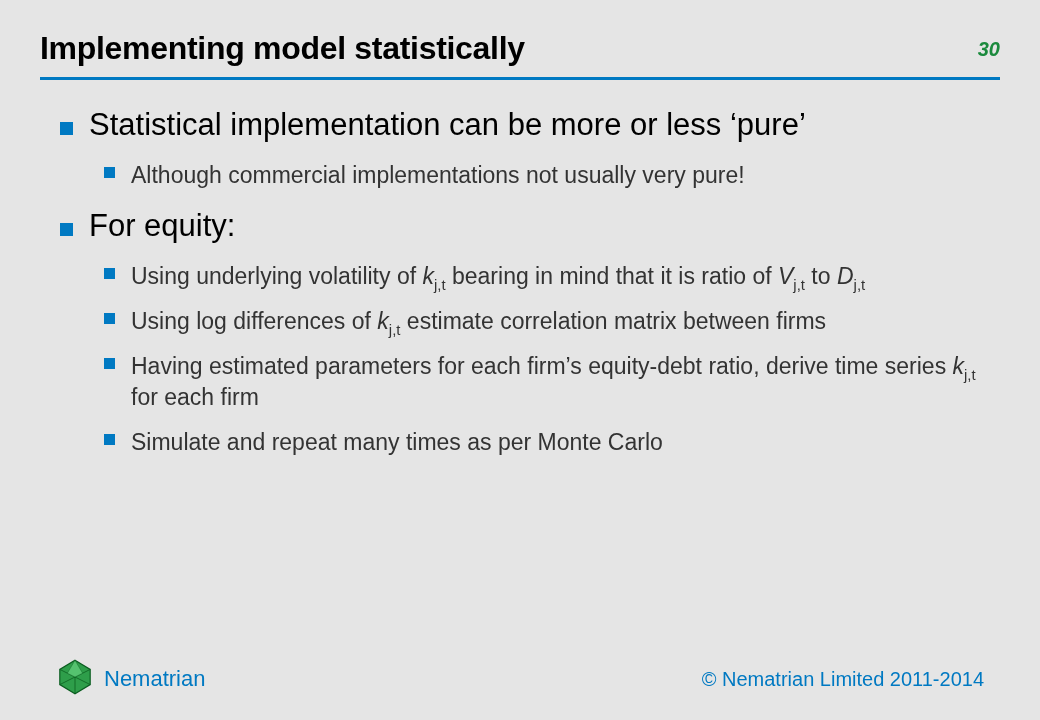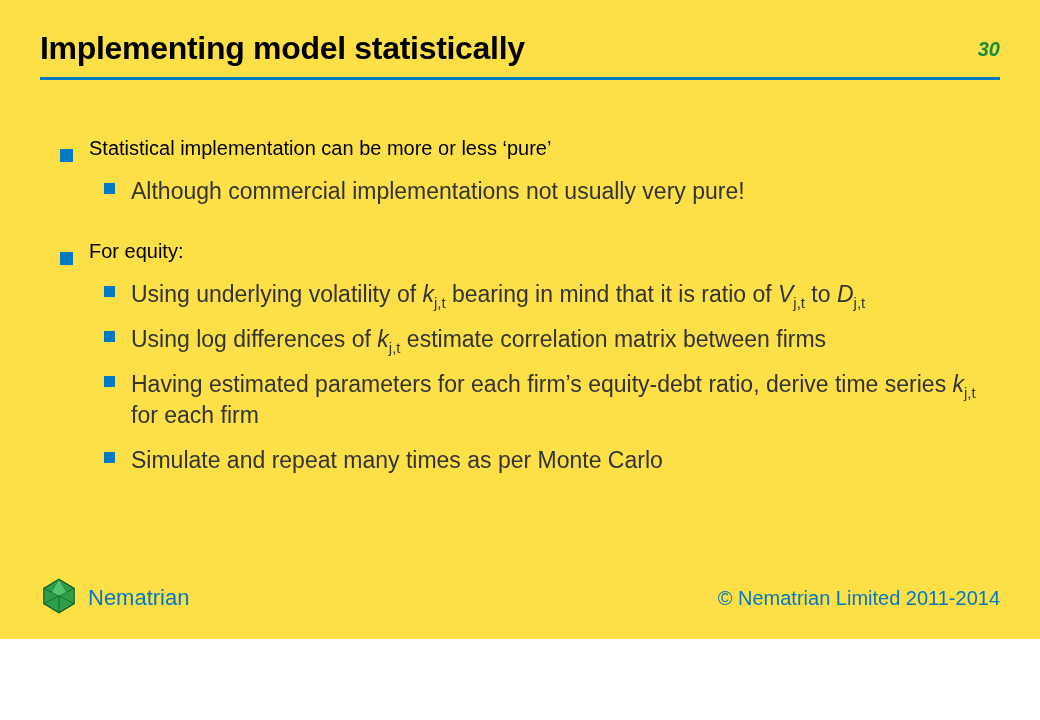--- a/index.html
+++ b/index.html
@@ -5,23 +5,23 @@
   html, body {
     margin: 0;
     padding: 0;
     background: #fff;
     font-family: Arial, Helvetica, sans-serif;
     color: #000;
   }
   .slide {
     position: relative;
     width: 1040px;
-    height: 639px;
+    height: 720px;
     box-sizing: border-box;
-    background: #fde047;
+    background: #e5e5e5;
   }
   .header {
     position: relative;
     padding: 30px 40px 0 40px;
   }
   .title {
     font-size: 32px;
     font-weight: bold;
     color: #000;
     letter-spacing: -0.3px;
@@ -38,23 +38,23 @@
   .rule {
     margin: 10px 40px 0 40px;
     height: 3px;
     background: #0079c2;
   }
   .body {
     padding: 24px 60px 0 60px;
   }
   .li1 {
     display: flex;
-    align-items: flex-end;
-    margin: 31px 0 14px 0;
-    font-size: 20px;
+    align-items: center;
+    margin: 0 0 14px 0;
+    font-size: 31px;
     line-height: 1.35;
   }
   .li2 {
     display: flex;
     align-items: flex-start;
     margin: 14px 0 14px 44px;
     font-size: 23px;
     line-height: 1.35;
     color: #333;
   }
@@ -70,21 +70,21 @@
     width: 11px;
     height: 11px;
     margin-top: 7px;
   }
   .txt {
     flex: 1 1 auto;
   }
   .footer {
     position: absolute;
     left: 0; right: 0; bottom: 20px;
-    padding: 0 40px;
+    padding: 0 56px;
     display: flex;
     align-items: center;
     justify-content: space-between;
   }
   .brand-wrap {
     display: flex;
     align-items: center;
     gap: 10px;
   }
   .brand {

